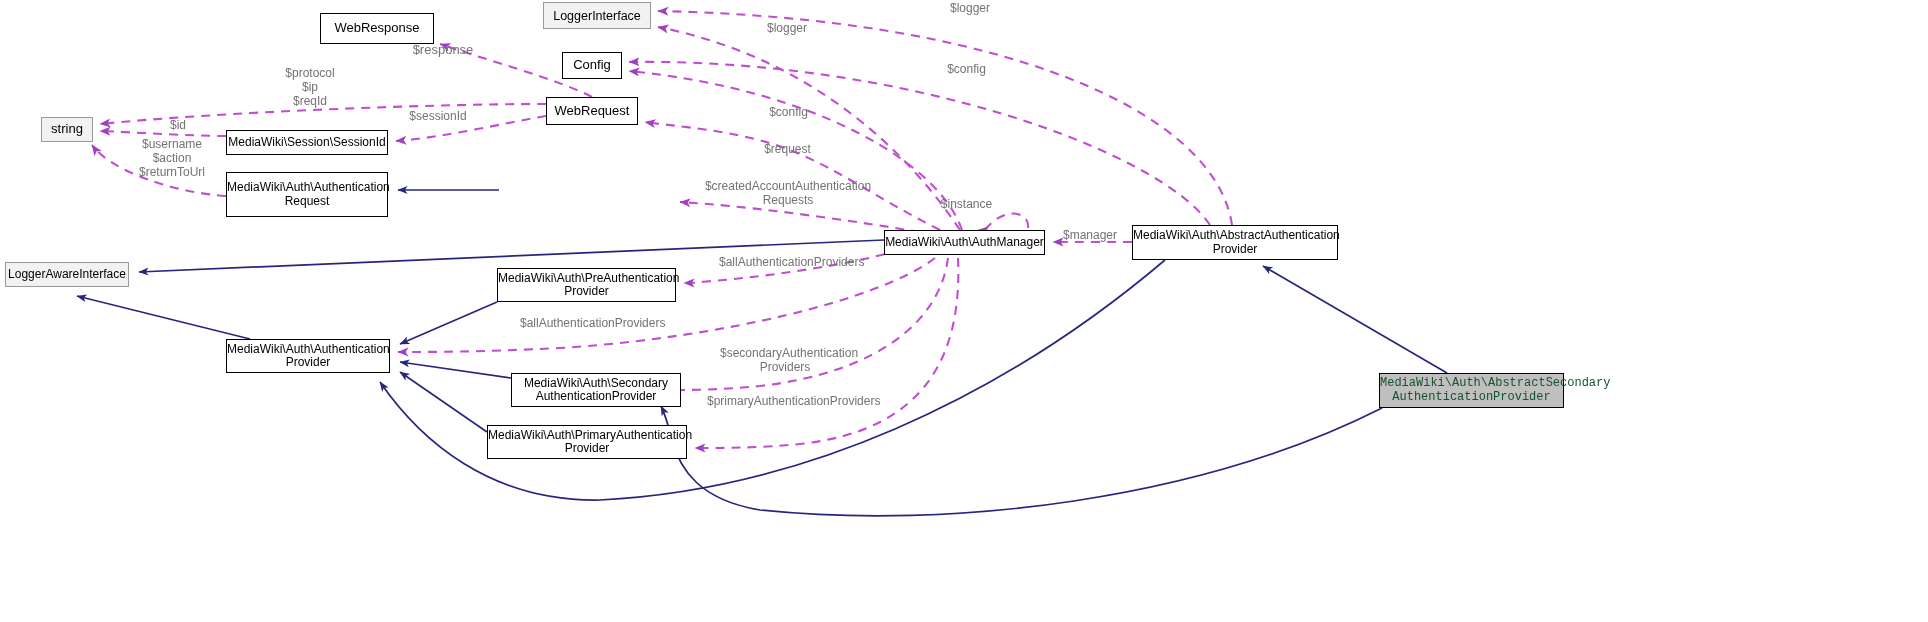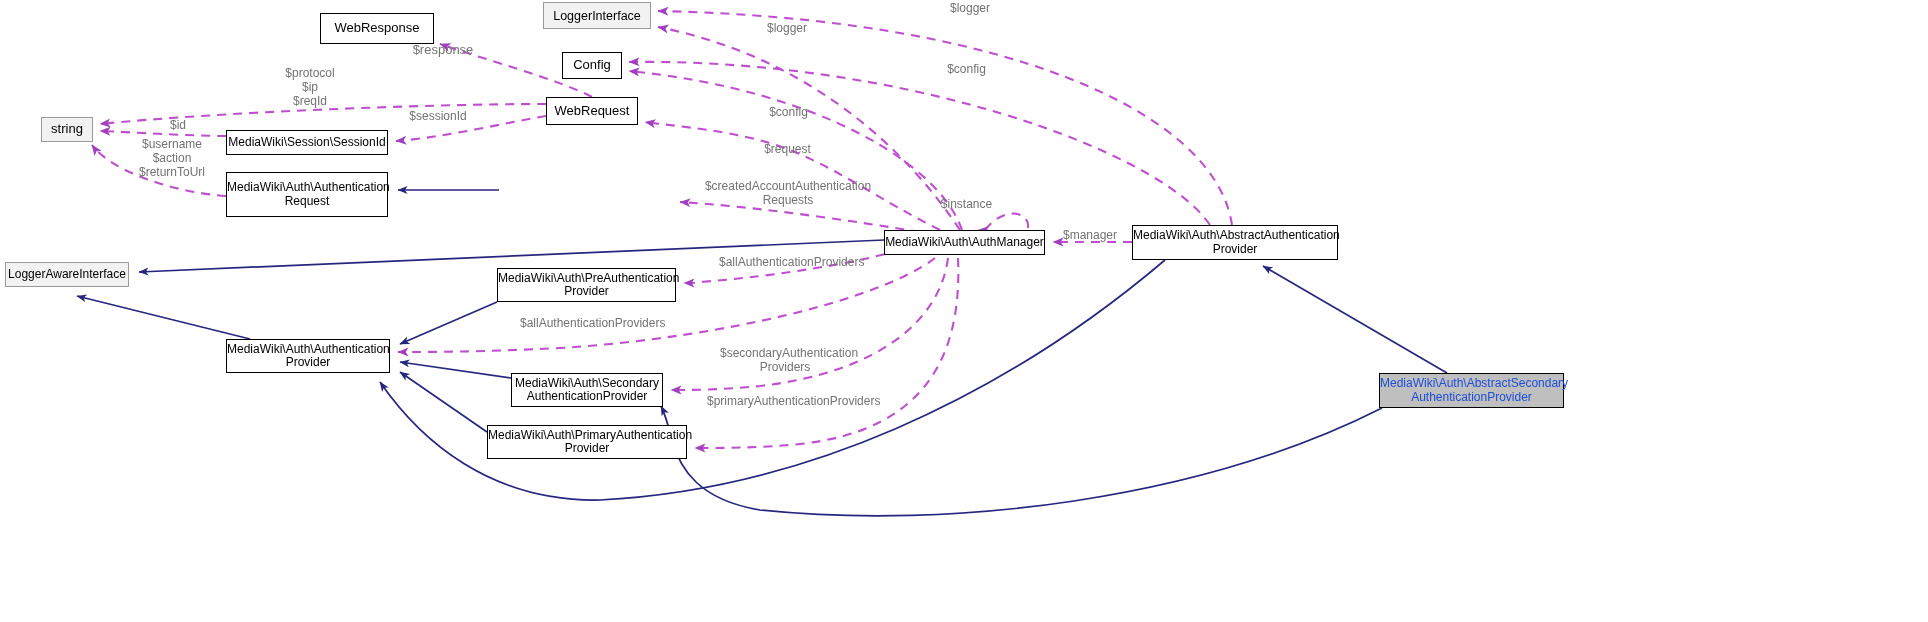--- a/index.html
+++ b/index.html
@@ -3,21 +3,21 @@
 <meta charset="utf-8">
 <style>
   html,body{margin:0;padding:0;background:#ffffff;}
   body{font-family:"Liberation Sans",sans-serif;}
   #diagram-root{position:relative;width:1928px;height:622px;background:#ffffff;overflow:hidden;}
   svg#edges{position:absolute;left:0;top:0;width:1928px;height:622px;}
   .node{position:absolute;box-sizing:border-box;display:flex;align-items:center;justify-content:center;text-align:center;line-height:1.12;}
   .node .lbl{display:block;width:100%;padding:0 5px;}
   .n-class{background:#ffffff;border:1.4px solid #000000;color:#000000;}
   .n-iface{background:#f2f2f2;border:1.2px solid #9a9a9a;color:#000000;justify-content:center;}
-  .n-current{background:#bfbfbf;border:1.4px solid #000000;color:#1d4ed8;}
+  .n-current{background:#bfbfbf;border:1.4px solid #000000;color:#14532d;font-family:Liberation Mono, monospace;}
   .edge-label{position:absolute;color:#737373;text-align:center;line-height:1.15;white-space:pre-line;}
 </style>
 </head>
 <body>
 
 <div id="diagram-root">
 
   <svg id="edges" viewBox="0 0 1928 622">
     <defs>
       <marker id="inh-head" markerWidth="11" markerHeight="11" refX="9.5" refY="4" orient="auto" markerUnits="userSpaceOnUse">
@@ -125,21 +125,21 @@
   <div class="node n-iface" style="left:5px;top:262px;width:124px;height:25px;font-size:12px;">
       <span class="lbl">LoggerAwareInterface</span>
     </div>
 
   <div class="node n-class" style="left:497px;top:268px;width:179px;height:34px;font-size:12px;white-space:pre-line;"><span class="lbl">MediaWiki\Auth\PreAuthentication
 Provider</span></div>
 
   <div class="node n-class" style="left:226px;top:339px;width:164px;height:34px;font-size:12px;white-space:pre-line;"><span class="lbl">MediaWiki\Auth\Authentication
 Provider</span></div>
 
-  <div class="node n-class" style="left:511px;top:373px;width:152px;height:34px;font-size:12px;white-space:pre-line;"><span class="lbl">MediaWiki\Auth\Secondary
+  <div class="node n-class" style="left:511px;top:373px;width:170px;height:34px;font-size:12px;white-space:pre-line;"><span class="lbl">MediaWiki\Auth\Secondary
 AuthenticationProvider</span></div>
 
   <div class="node n-class" style="left:487px;top:425px;width:200px;height:34px;font-size:12px;white-space:pre-line;"><span class="lbl">MediaWiki\Auth\PrimaryAuthentication
 Provider</span></div>
 
   <div class="node n-current" style="left:1379px;top:373px;width:185px;height:35px;font-size:12px;white-space:pre-line;"><span class="lbl">MediaWiki\Auth\AbstractSecondary
 AuthenticationProvider</span></div>
 
   <div class="edge-label" style="left:408px;top:43px;width:70px;font-size:13px;">$response</div>
   <div class="edge-label" style="left:945px;top:2px;width:50px;font-size:12px;">$logger</div>

